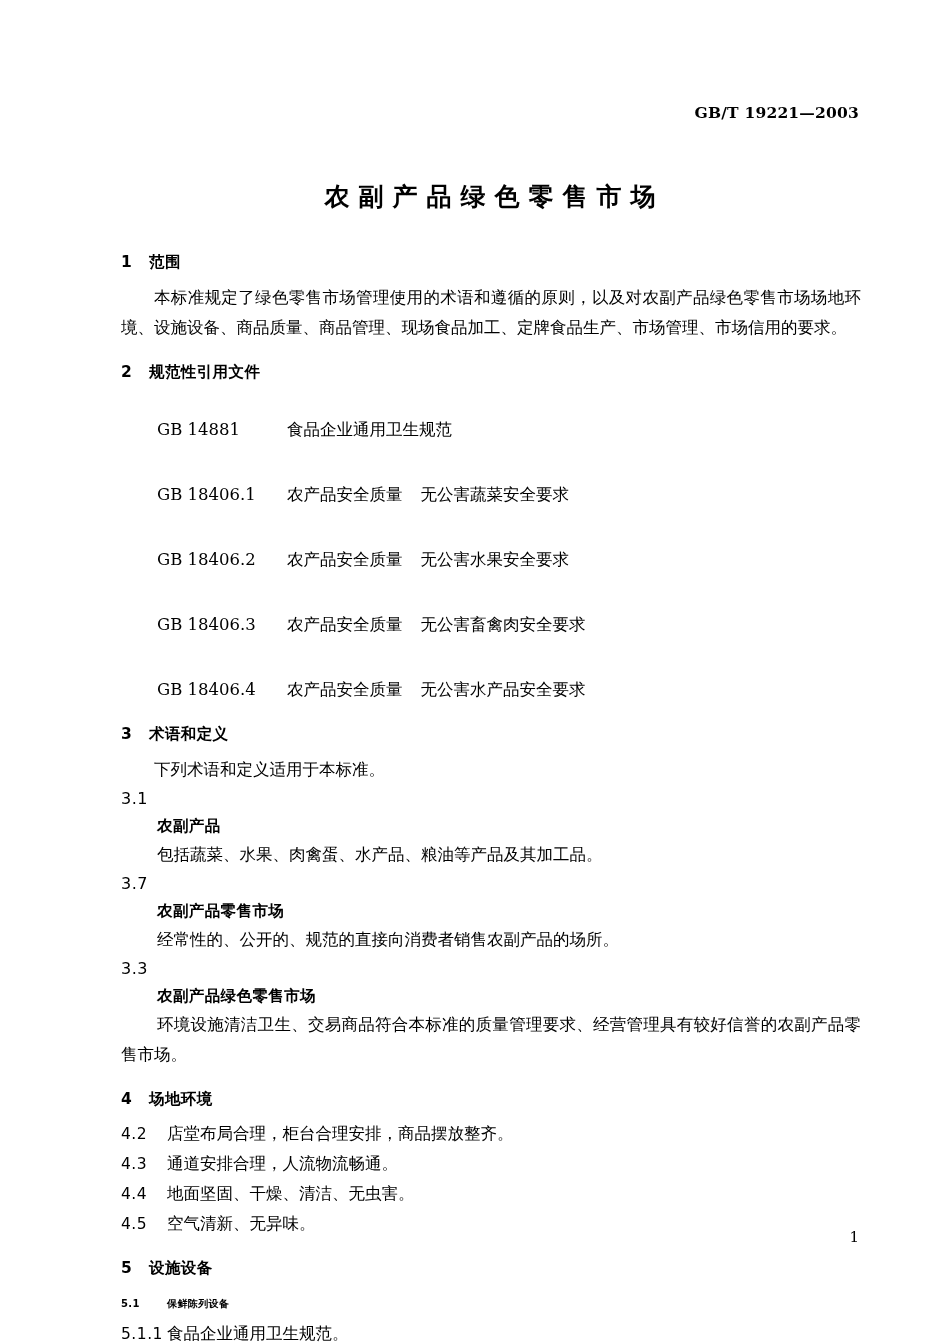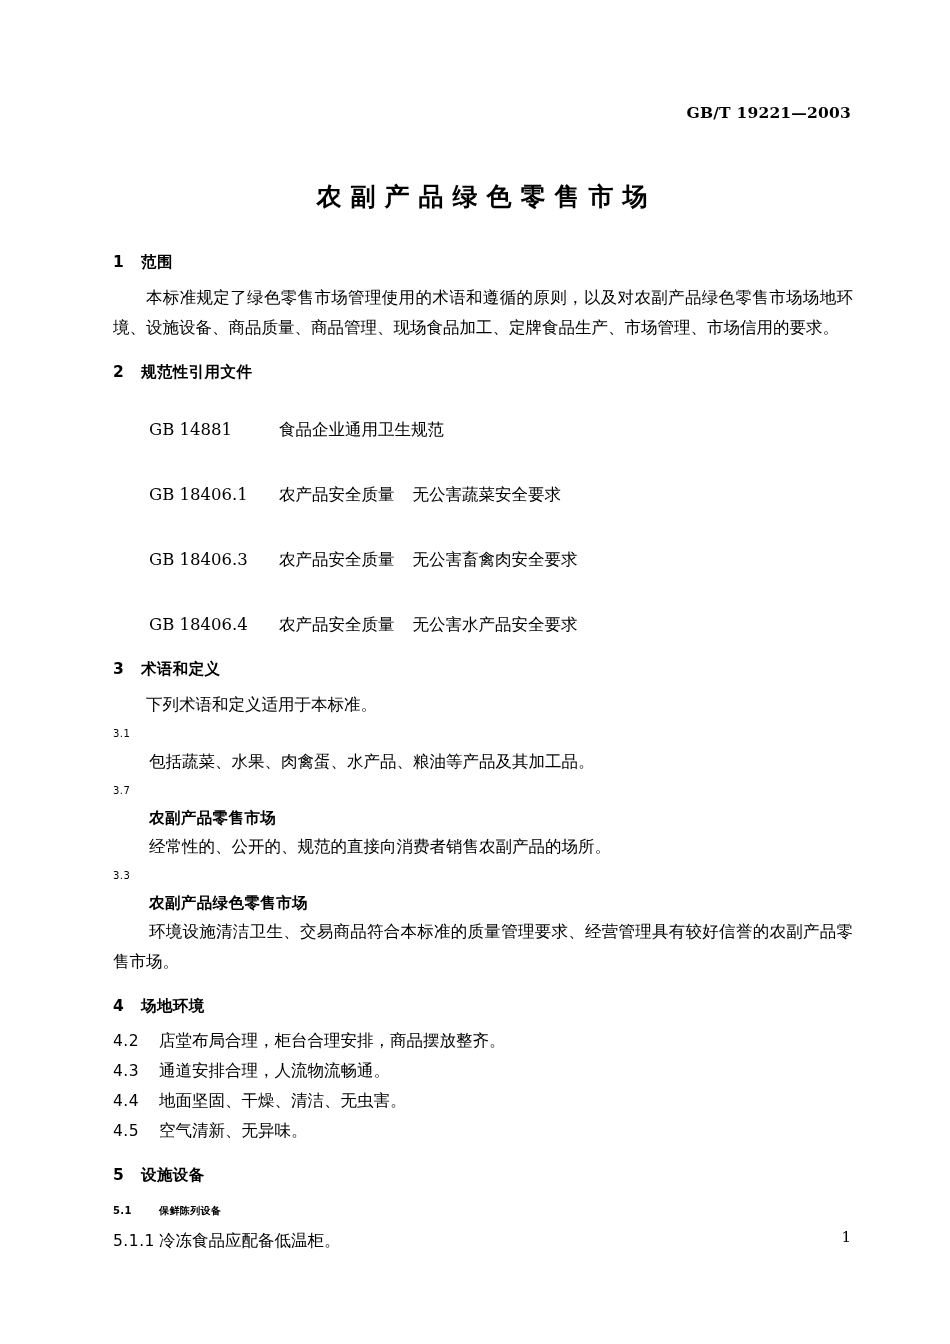--- a/index.html
+++ b/index.html
@@ -12,21 +12,21 @@
     width: 950px;
     height: 1344px;
     position: relative;
     font-family: "DejaVu Serif", "Liberation Serif", serif;
     color: #000000;
     overflow: hidden;
   }
 
   .page {
     position: absolute;
-    left: 8px; top: 0;
+    left: 16px; top: 0;
     width: 858px;
     height: 1344px;
     box-sizing: border-box;
   }
 
   
   .running-header {
     position: absolute;
     left: 105px;
     top: 103px;
@@ -115,21 +115,21 @@
     display: inline-block;
   }
   .ref-row .t2 {
     display: inline-block;
     padding-left: 18px;
   }
 
   
   .def-num {
     font-family: "DejaVu Sans", "Liberation Sans", sans-serif;
-    font-size: 10px;
+    font-size: 16px;
     line-height: 27px;
     letter-spacing: 0.5px;
   }
   .def-term {
     font-family: "DejaVu Sans", "Liberation Sans", sans-serif;
     font-weight: bold;
     font-size: 15.5px;
     line-height: 28px;
     padding-left: 36px;
     letter-spacing: 0.4px;
@@ -214,37 +214,41 @@
       <div class="gap-sm"></div>
 
       <div class="ref-list">
         <div class="ref-row">
           <span class="code">GB 14881</span><span class="t1">食品企业通用卫生规范</span><span class="t2"></span>
         </div>
         <div class="ref-row">
           <span class="code">GB 18406.1</span><span class="t1">农产品安全质量</span><span class="t2">无公害蔬菜安全要求</span>
         </div>
         <div class="ref-row">
+          <span class="code">GB 18406.2</span><span class="t1">农产品安全质量</span><span class="t2">无公害水果安全要求</span>
+        </div>
+        <div class="ref-row">
           <span class="code">GB 18406.3</span><span class="t1">农产品安全质量</span><span class="t2">无公害畜禽肉安全要求</span>
         </div>
         <div class="ref-row">
           <span class="code">GB 18406.4</span><span class="t1">农产品安全质量</span><span class="t2">无公害水产品安全要求</span>
         </div>
       </div>
     </div>
 
     <div class="blk-gap">
       <div class="h1">
         <span class="num">3</span><span class="ttl">术语和定义</span>
       </div>
       <div class="gap-sm"></div>
       <p class="body ind">下列术语和定义适用于本标准。</p>
 
       <div>
         <div class="def-num">3.1</div>
+        <div class="def-term">农副产品</div>
         <div class="def-text">包括蔬菜、水果、肉禽蛋、水产品、粮油等产品及其加工品。</div>
       </div>
 
       <div>
         <div class="def-num">3.7</div>
         <div class="def-term">农副产品零售市场</div>
         <div class="def-text">经常性的、公开的、规范的直接向消费者销售农副产品的场所。</div>
       </div>
 
       <div>
@@ -278,21 +282,21 @@
       <div class="h1">
         <span class="num">5</span><span class="ttl">设施设备</span>
       </div>
       <div class="gap-sm"></div>
 
       <div class="h2">
         <span class="cnum">5.1</span><span>保鲜陈列设备</span>
       </div>
 
       <div class="clause">
-        <span class="cnum">5.1.1</span><span class="ctxt">冷冻食品应配备低温柜。</span>
+        <span class="cnum">5.1.1</span><span class="ctxt">食品企业通用卫生规范。</span>
       </div>
     </div>
 
   </div>
 
   <div class="page-number">1</div>
 
 </div>
 
 </body></html>

